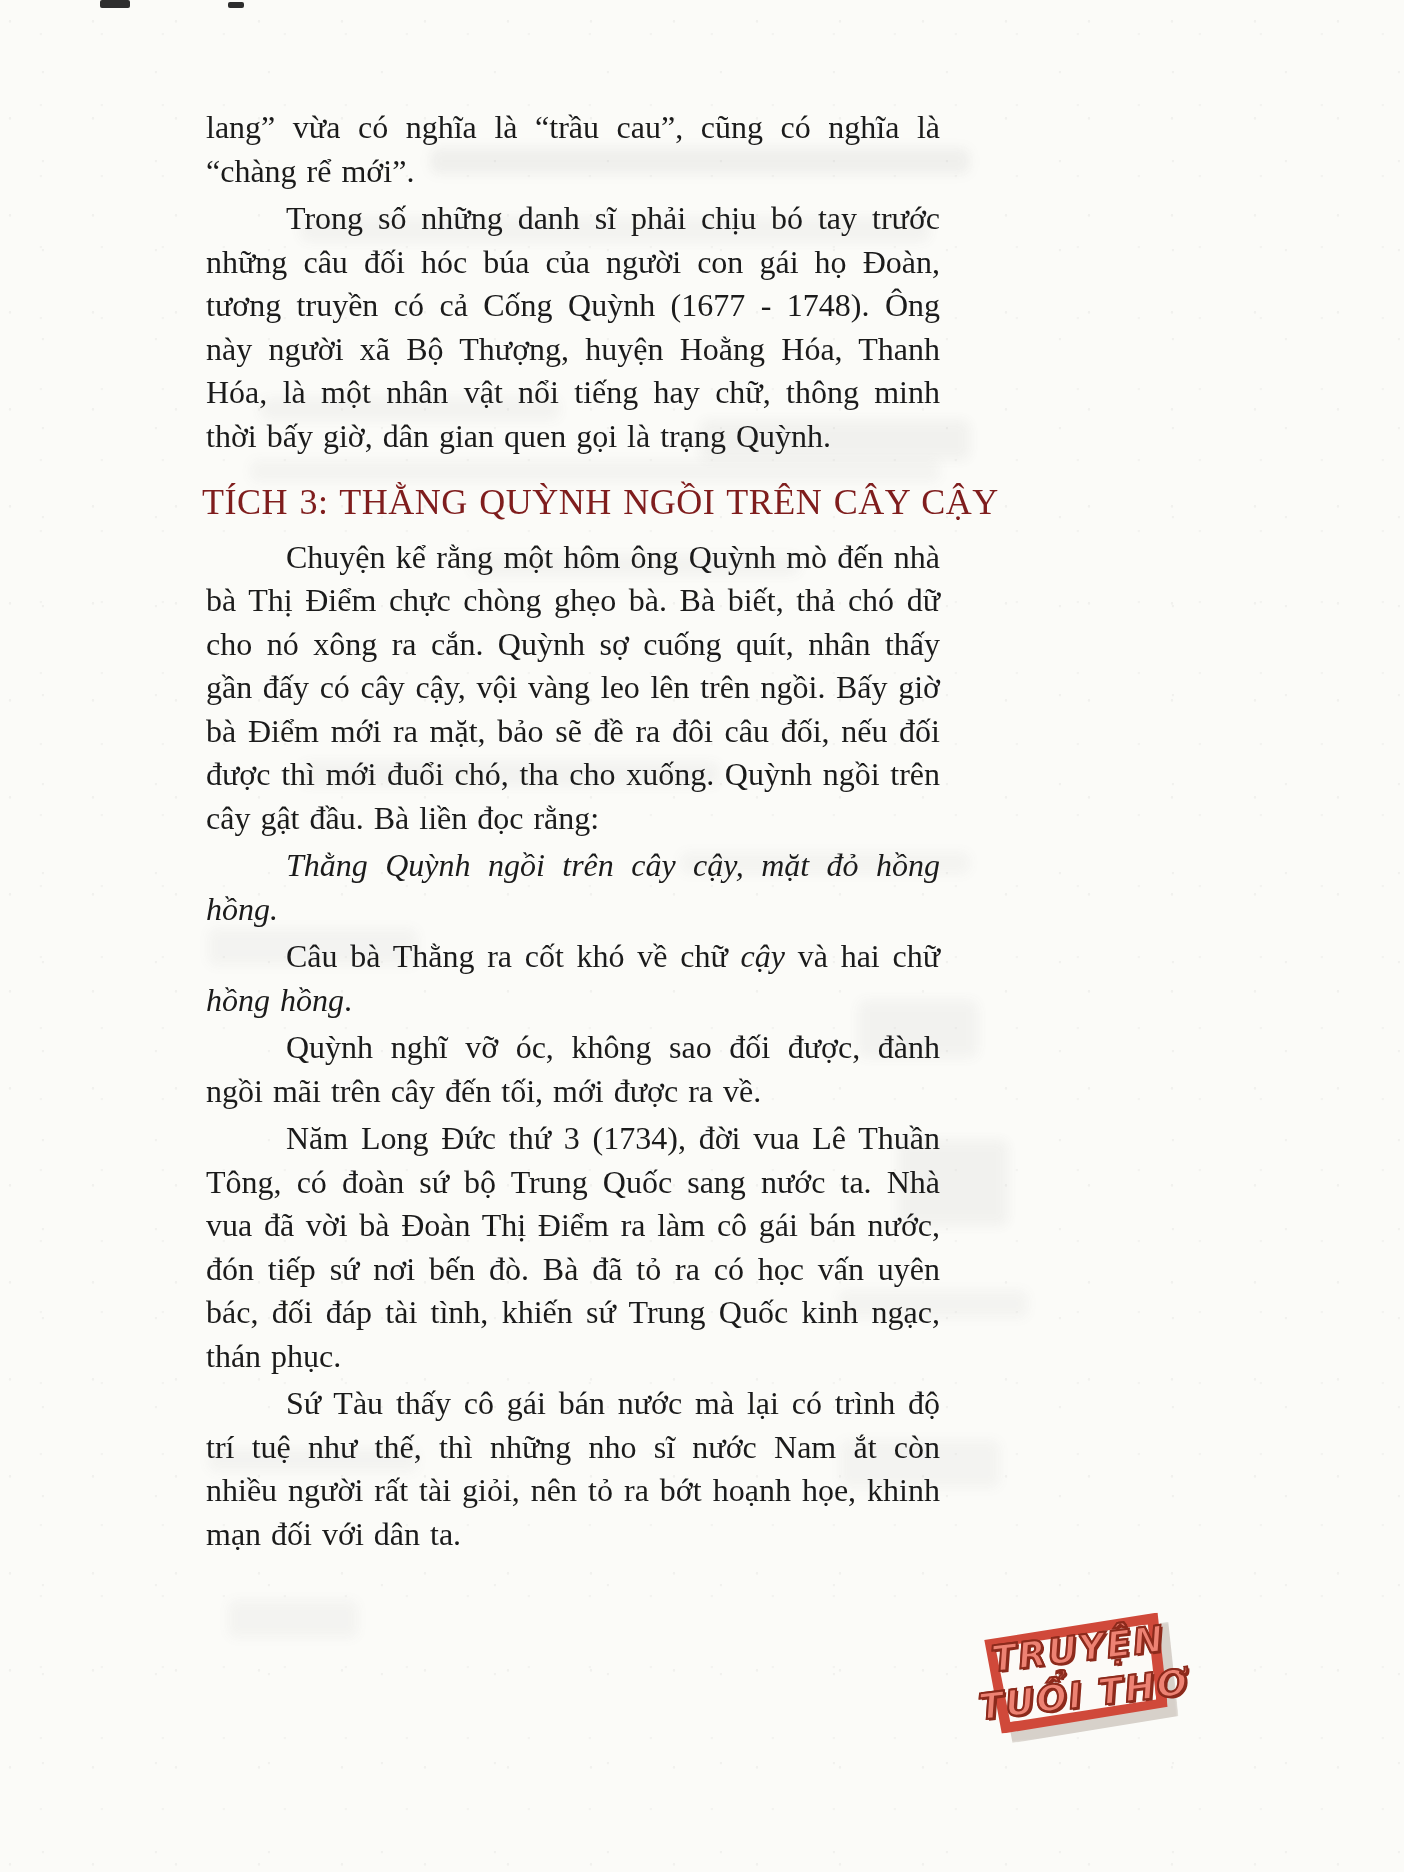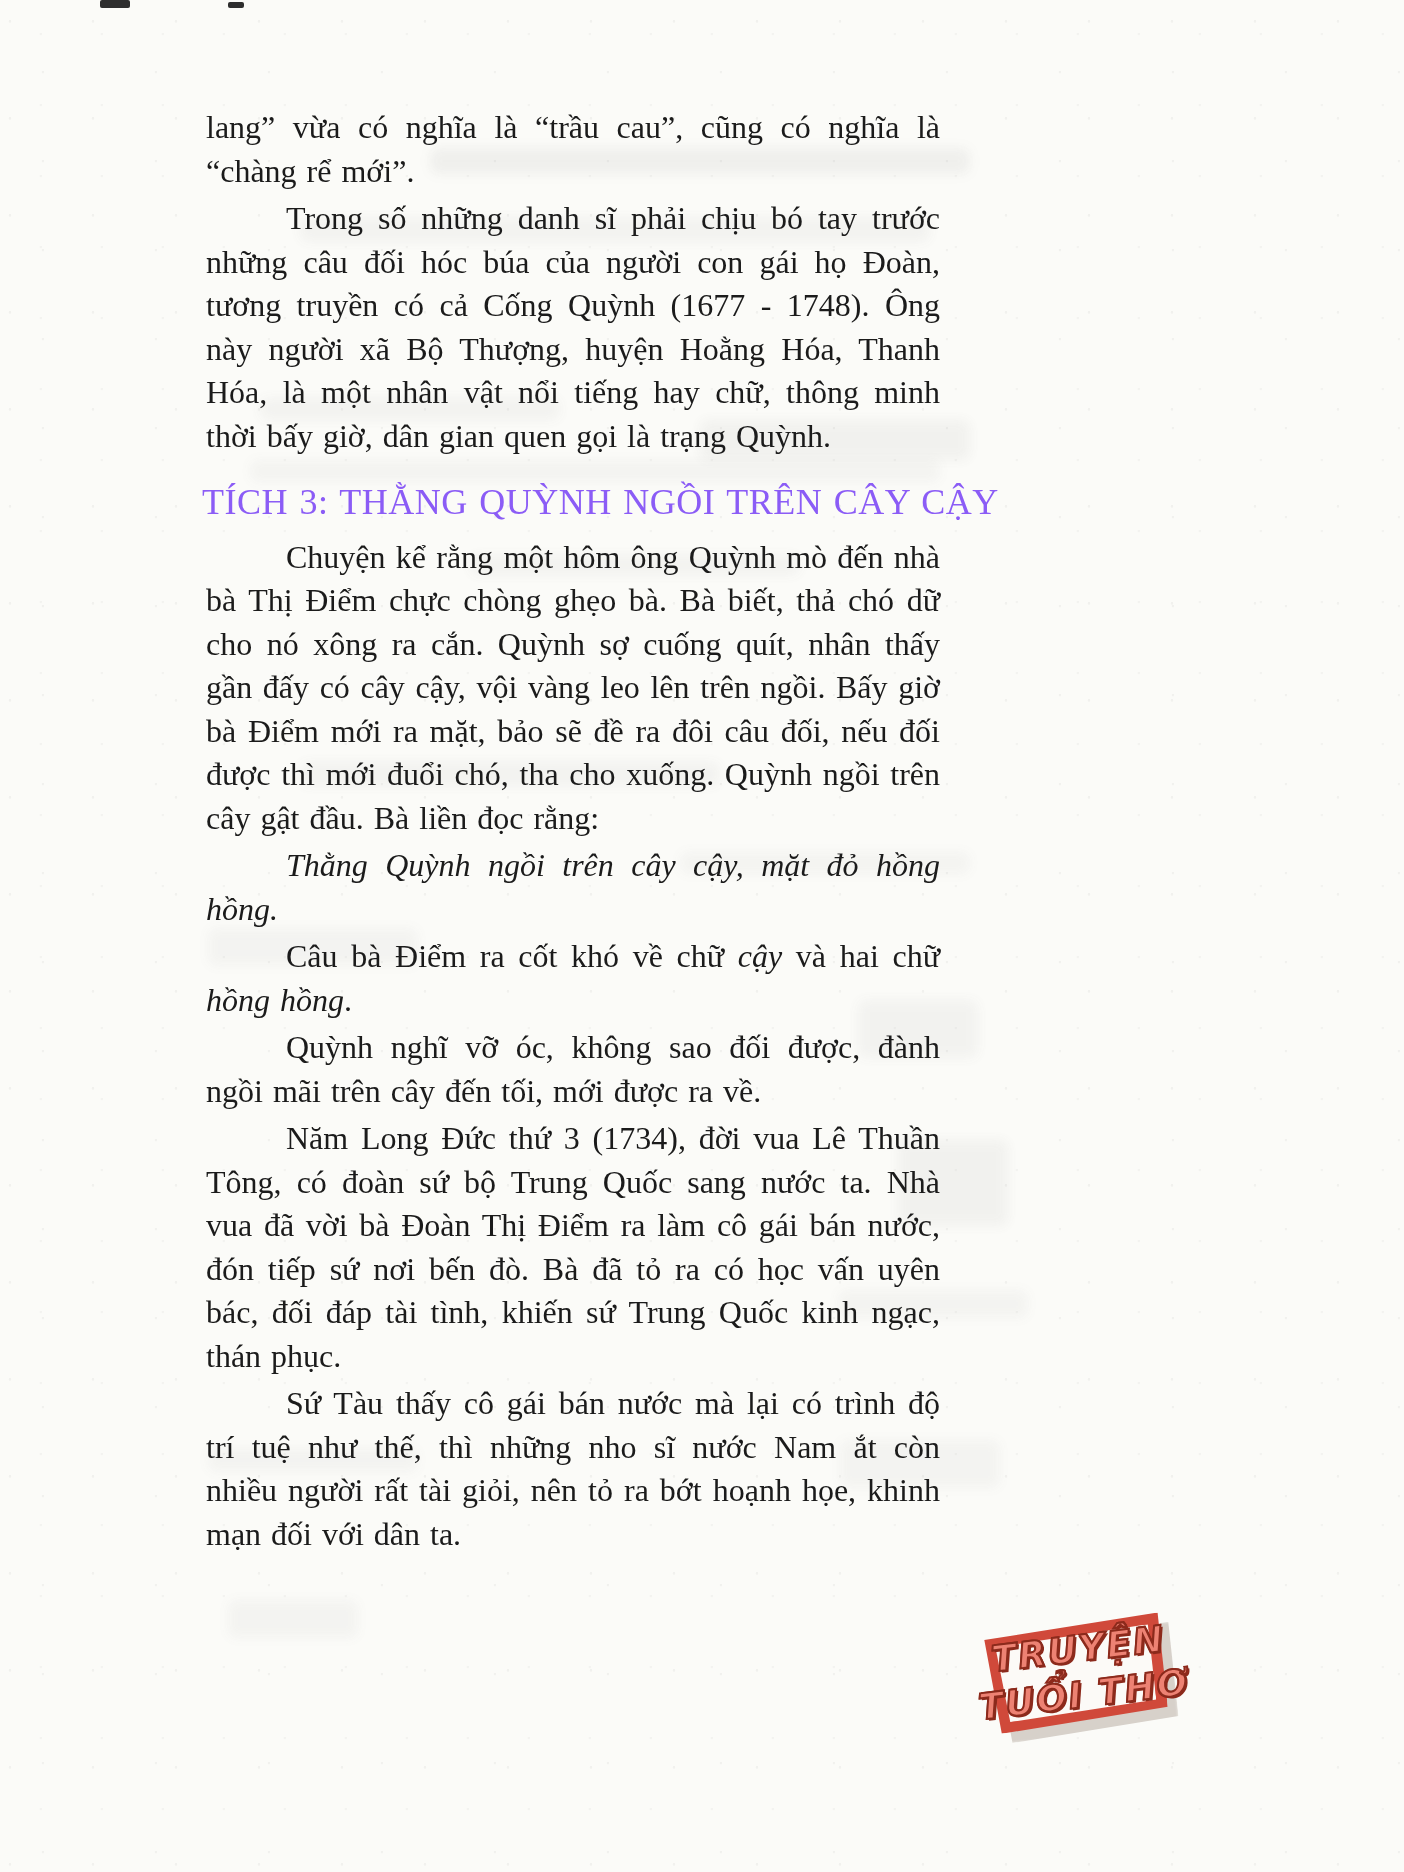--- a/index.html
+++ b/index.html
@@ -28,21 +28,21 @@
     line-height:43.5px;
     text-align:justify;
     word-spacing:2px;
   }
   .text-block p { margin:4px; }
   p.ind { text-indent:80px; }
   .it { font-style:italic; }
   h2.section {
     font-size:36px;
     font-weight:400;
-    color:#8b5cf6;
+    color:#7f1d1d;
     text-align:center;
     margin:23px 0 11px 0;
     letter-spacing:0.5px;
     white-space:nowrap;
     text-indent:0;
   }
   
   .ghost {
     position:absolute;
     background:rgba(105,105,105,0.15);
@@ -114,21 +114,21 @@
 
 
   <p class="ind"><span>Trong số những danh sĩ phải chịu bó tay trước những câu đối hóc búa của người con gái họ Đoàn, tương truyền có cả Cống Quỳnh (1677 - 1748). Ông này người xã Bộ Thượng, huyện Hoằng Hóa, Thanh Hóa, là một nhân vật nổi tiếng hay chữ, thông minh thời bấy giờ, dân gian quen gọi là trạng Quỳnh.</span></p>
 
   <h2 class="section">TÍCH 3: THẰNG QUỲNH NGỒI TRÊN CÂY CẬY</h2>
 
   <p class="ind"><span>Chuyện kể rằng một hôm ông Quỳnh mò đến nhà bà Thị Điểm chực chòng ghẹo bà. Bà biết, thả chó dữ cho nó xông ra cắn. Quỳnh sợ cuống quít, nhân thấy gần đấy có cây cậy, vội vàng leo lên trên ngồi. Bấy giờ bà Điểm mới ra mặt, bảo sẽ đề ra đôi câu đối, nếu đối được thì mới đuổi chó, tha cho xuống. Quỳnh ngồi trên cây gật đầu. Bà liền đọc rằng:</span></p>
 
   <p class="ind"><span class="it">Thằng Quỳnh ngồi trên cây cậy, mặt đỏ hồng hồng.</span></p>
 
-  <p class="ind"><span>Câu bà Điểm ra cốt khó về chữ </span><span class="it">cậy</span><span> và hai chữ </span><span class="it">hồng hồng</span><span>.</span></p>
+  <p class="ind"><span>Câu bà Thằng ra cốt khó về chữ </span><span class="it">cậy</span><span> và hai chữ </span><span class="it">hồng hồng</span><span>.</span></p>
 
   <p class="ind"><span>Quỳnh nghĩ vỡ óc, không sao đối được, đành ngồi mãi trên cây đến tối, mới được ra về.</span></p>
 
 
   <p class="ind"><span>Năm Long Đức thứ 3 (1734), đời vua Lê Thuần Tông, có đoàn sứ bộ Trung Quốc sang nước ta. Nhà vua đã vời bà Đoàn Thị Điểm ra làm cô gái bán nước, đón tiếp sứ nơi bến đò. Bà đã tỏ ra có học vấn uyên bác, đối đáp tài tình, khiến sứ Trung Quốc kinh ngạc, thán phục.</span></p>
 
 
 
   <p class="ind"><span>Sứ Tàu thấy cô gái bán nước mà lại có trình độ trí tuệ như thế, thì những nho sĩ nước Nam ắt còn nhiều người rất tài giỏi, nên tỏ ra bớt hoạnh họe, khinh mạn đối với dân ta.</span></p>
 

